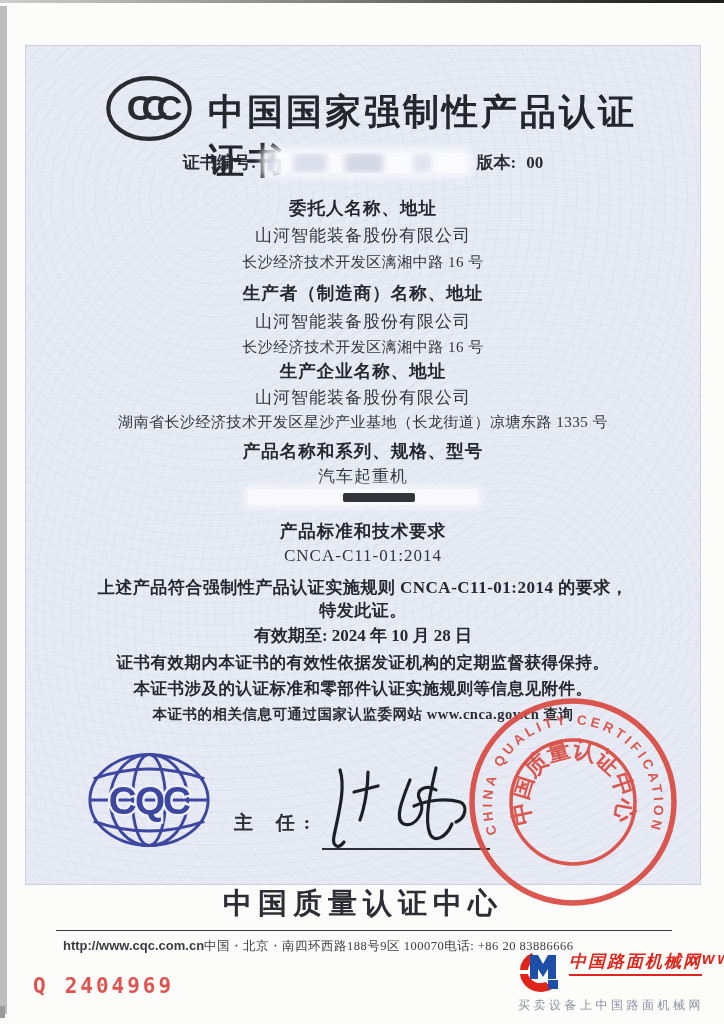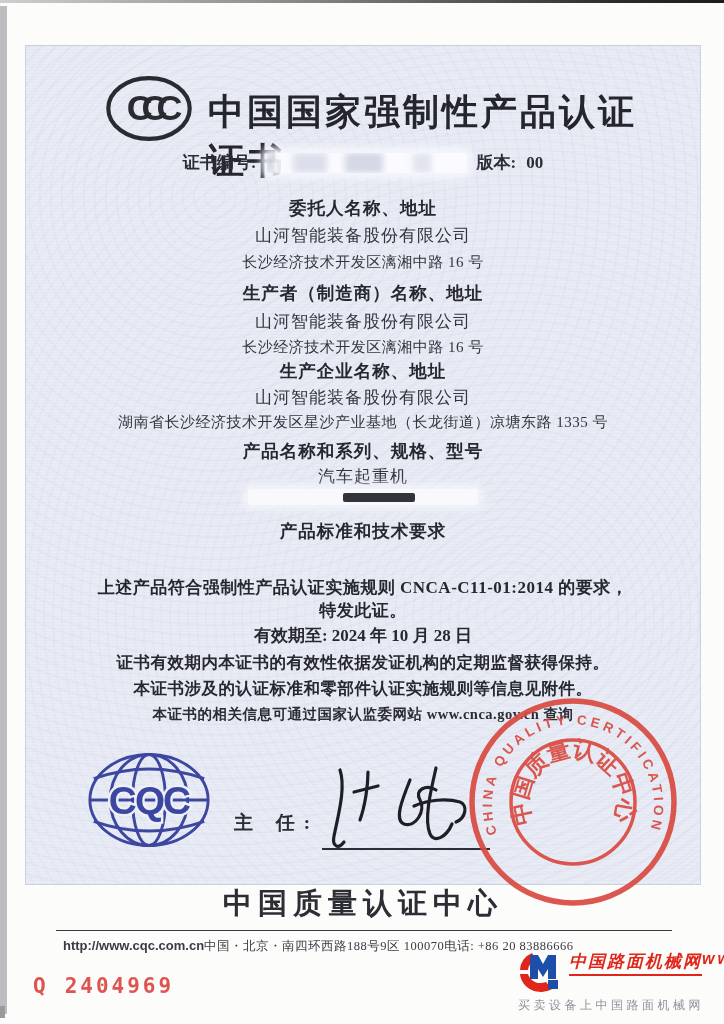--- a/index.html
+++ b/index.html
@@ -153,20 +153,21 @@
 
     <div class="abs sec-heading" style="top:393px">产品名称和系列、规格、型号</div>
     <div class="abs sec-line" style="top:419px">汽车起重机</div>
     <div class="abs model-redact">
       <span class="patch">
           <span class="bar"></span>
         </span>
     </div>
 
     <div class="abs sec-heading" style="top:473px">产品标准和技术要求</div>
+    <div class="abs sec-line" style="top:500px">CNCA-C11-01:2014</div>
 
     <div class="abs statement" style="top:530px">上述产品符合强制性产品认证实施规则 CNCA-C11-01:2014 的要求，</div>
     <div class="abs statement" style="top:553px">特发此证。</div>
 
     <div class="abs dates-row">
       <span>
         <span>有效期至:</span>
         <span>2024 年 10 月 28 日</span>
       </span>
     </div>

